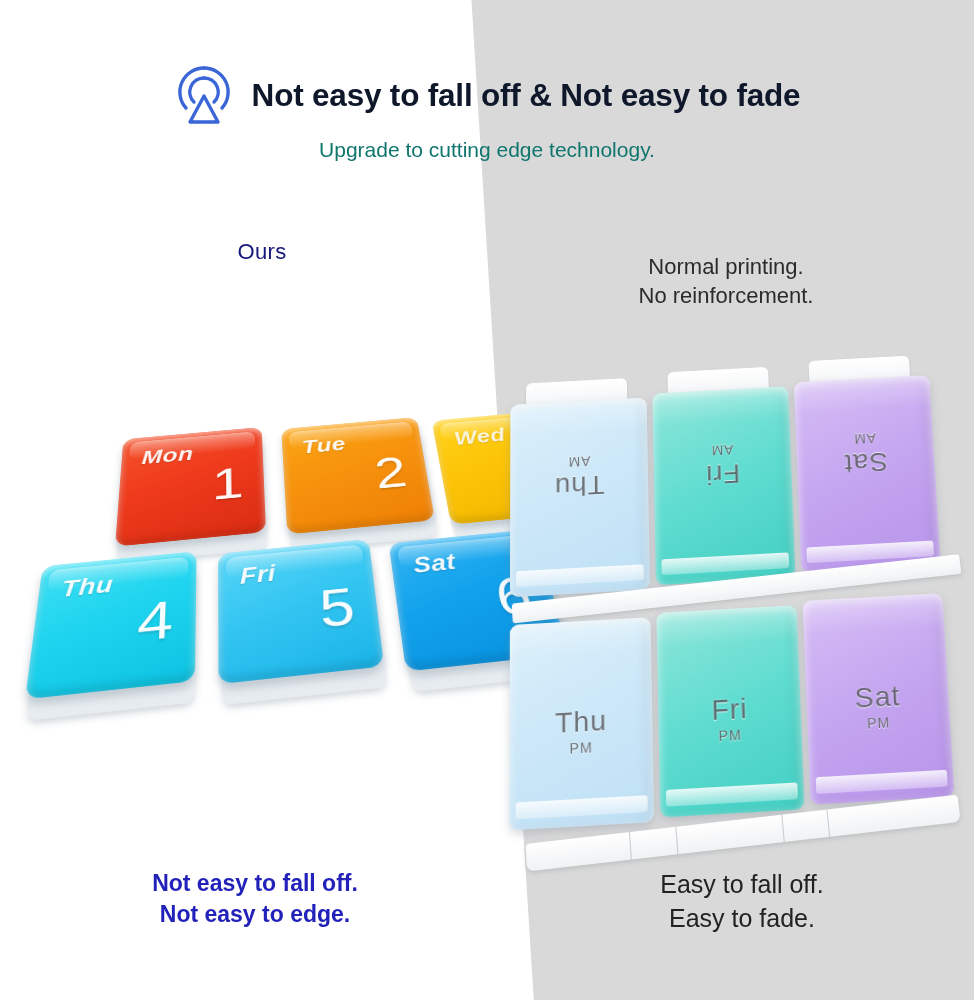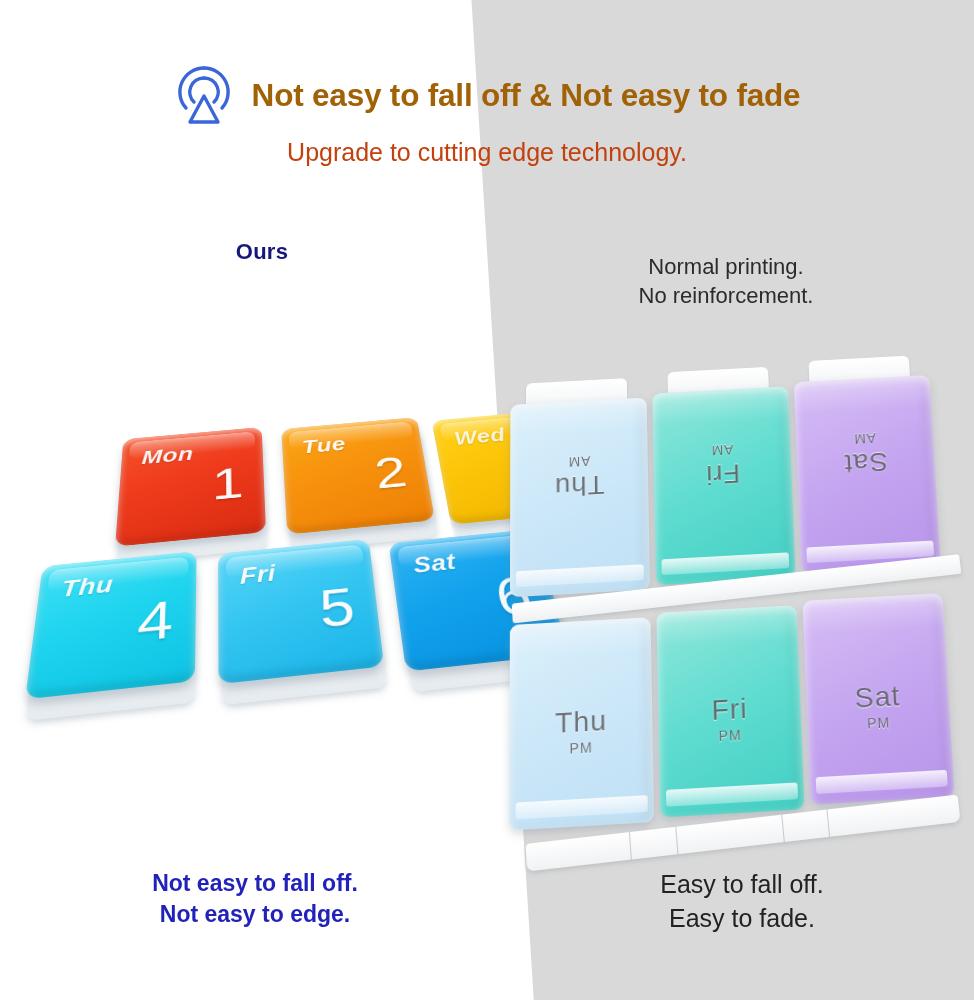--- a/index.html
+++ b/index.html
@@ -38,43 +38,43 @@
     text-align: center;
   }
   .header-row {
     display: flex; align-items: center; justify-content: center;
     gap: 18px;
   }
   .laser-icon { width: 60px; height: 66px; flex: 0 0 auto; }
   .headline {
     font-size: 31.5px;
     font-weight: bold;
-    color: #a16207;
+    color: #0f172a;
     letter-spacing: -0.2px;
     white-space: nowrap;
     font-family: "Liberation Sans", sans-serif;
   }
   .subhead {
     margin-top: 10px;
-    font-size: 25px;
-    color: #c2410c;
+    font-size: 21px;
+    color: #0f766e;
     font-family: "Liberation Sans", sans-serif;
   }
 
   
   .col-heads {
     position: absolute; top: 239px; left: 0; width: 974px;
     z-index: 20;
     display: flex;
   }
   .col-left  { width: 478px; text-align: center; }
   .col-right { width: 496px; text-align: center; }
 
   .col-title-ours {
-    font-size: 22px; font-weight: bold; color: #16177a;
+    font-size: 22px; font-weight: normal; color: #16177a;
     letter-spacing: .3px;
     margin-left: 46px;
   }
   .col-title-others {
     font-size: 22px; font-weight: bold; color: #2b2b2b;
     letter-spacing: .3px;
   }
   .col-desc-ours {
     margin-top: 12px;
     font-size: 23px; font-weight: bold; color: #16177a;

